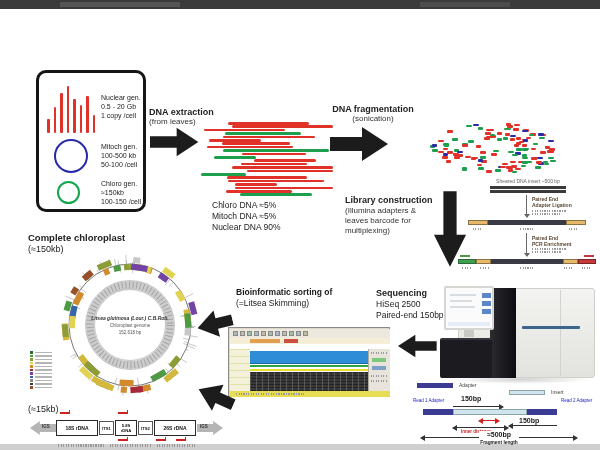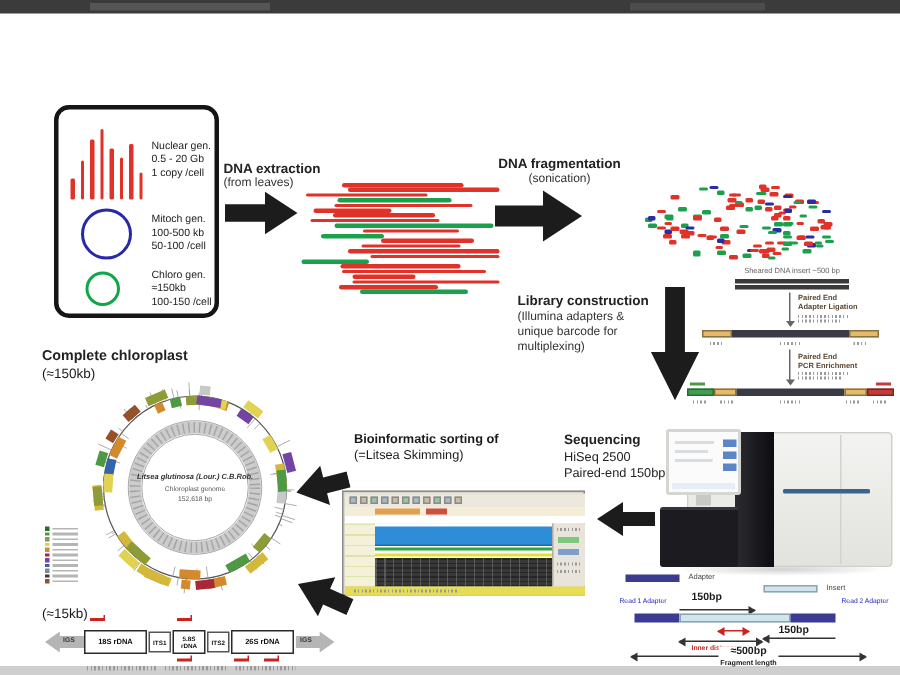--- a/index.html
+++ b/index.html
@@ -97,20 +97,25 @@
       <div style="position: absolute; left: 31.717px; top: 44.2px; width: 101.283px; height: 2.6px; border-radius: 2px; background: rgb(224, 50, 40);"></div>
       <div style="position: absolute; left: 46.7339px; top: 47.6px; width: 86.2661px; height: 2.6px; border-radius: 2px; background: rgb(224, 50, 40);"></div>
       <div style="position: absolute; left: 1.39791px; top: 51px; width: 44.1376px; height: 2.6px; border-radius: 2px; background: rgb(28, 160, 78);"></div>
       <div style="position: absolute; left: 27.3492px; top: 54.4px; width: 80.0888px; height: 2.6px; border-radius: 2px; background: rgb(224, 50, 40);"></div>
       <div style="position: absolute; left: 27.6105px; top: 57.8px; width: 96.7377px; height: 2.6px; border-radius: 2px; background: rgb(224, 50, 40);"></div>
       <div style="position: absolute; left: 35.4254px; top: 61.2px; width: 41.6081px; height: 2.6px; border-radius: 2px; background: rgb(224, 50, 40);"></div>
       <div style="position: absolute; left: 34.9136px; top: 64.6px; width: 98.0864px; height: 2.6px; border-radius: 2px; background: rgb(224, 50, 40);"></div>
       <div style="position: absolute; left: 25.6395px; top: 68px; width: 66.233px; height: 2.6px; border-radius: 2px; background: rgb(224, 50, 40);"></div>
       <div style="position: absolute; left: 40.3373px; top: 71.4px; width: 71.5544px; height: 2.6px; border-radius: 2px; background: rgb(28, 160, 78);"></div>
     </div>
+  <div class="abs t85" style="left:212px;top:200px">
+    <div>Chloro DNA ≈5%</div>
+    <div>Mitoch DNA ≈5%</div>
+    <div>Nuclear DNA 90%</div>
+  </div>
 
   <div class="abs step-t ctr" style="left:318px;top:104px;width:110px">DNA fragmentation</div>
   <div class="abs step-s ctr" style="left:318px;top:114px;width:110px">(sonication)</div>
   <svg class="abs" style="left:329px;top:126px" width="62" height="36" viewBox="0 0 60 36">
     <polygon class="blk" points="0,11 32,11 32,1 58,18 32,35 32,25 0,25"></polygon>
   </svg>
 
   <div class="abs" id="frag-cloud" style="left:424px;top:118px;width:145px;height:62px">
       <div style="position: absolute; left: 84.4047px; top: 32.5949px; width: 5.5px; height: 2.6px; border-radius: 1px; background: rgb(28, 160, 78);"></div>
       <div style="position: absolute; left: 57.1726px; top: 42.3744px; width: 5.5px; height: 2.6px; border-radius: 1px; background: rgb(224, 50, 40);"></div>
@@ -225,21 +230,21 @@
       <div style="position: absolute; left: 37.5798px; top: 50.6823px; width: 5.5px; height: 2.6px; border-radius: 1px; background: rgb(28, 160, 78);"></div>
       <div style="position: absolute; left: 49.3875px; top: 5.54138px; width: 5.5px; height: 2.6px; border-radius: 1px; background: rgb(43, 43, 166);"></div>
       <div style="position: absolute; left: 98.2981px; top: 38.7995px; width: 5.5px; height: 2.6px; border-radius: 1px; background: rgb(28, 160, 78);"></div>
       <div style="position: absolute; left: 80.8061px; top: 15.4272px; width: 5.5px; height: 2.6px; border-radius: 1px; background: rgb(224, 50, 40);"></div>
       <div style="position: absolute; left: 72.8519px; top: 14.0962px; width: 5.5px; height: 2.6px; border-radius: 1px; background: rgb(224, 50, 40);"></div>
     </div>
 
   <div class="abs step-t" style="left:345px;top:195px">Library construction</div>
   <div class="abs step-s" style="left:345px;top:206px;line-height:10px">
     <div>(Illumina adapters &amp;</div>
-    <div>unique barcode for</div>
+    <div>leaves barcode for</div>
     <div>multiplexing)</div>
   </div>
   <svg class="abs" style="left:433px;top:189px" width="34" height="82" viewBox="0 0 36 82">
     <polygon class="blk" points="11,0 25,0 25,46 35,46 18,80 1,46 11,46"></polygon>
   </svg>
 
   <div class="abs" style="left:458px;top:178px;width:140px;height:108px">
     <div class="abs micro ctr" style="left:20px;top:0;width:100px;color:#666">Sheared DNA insert ~500 bp</div>
     <div class="abs" style="left:32px;top:8px;width:76px;height:2.5px;background:#3a3a3a"></div>
     <div class="abs" style="left:32px;top:12px;width:76px;height:2.5px;background:#3a3a3a"></div>

